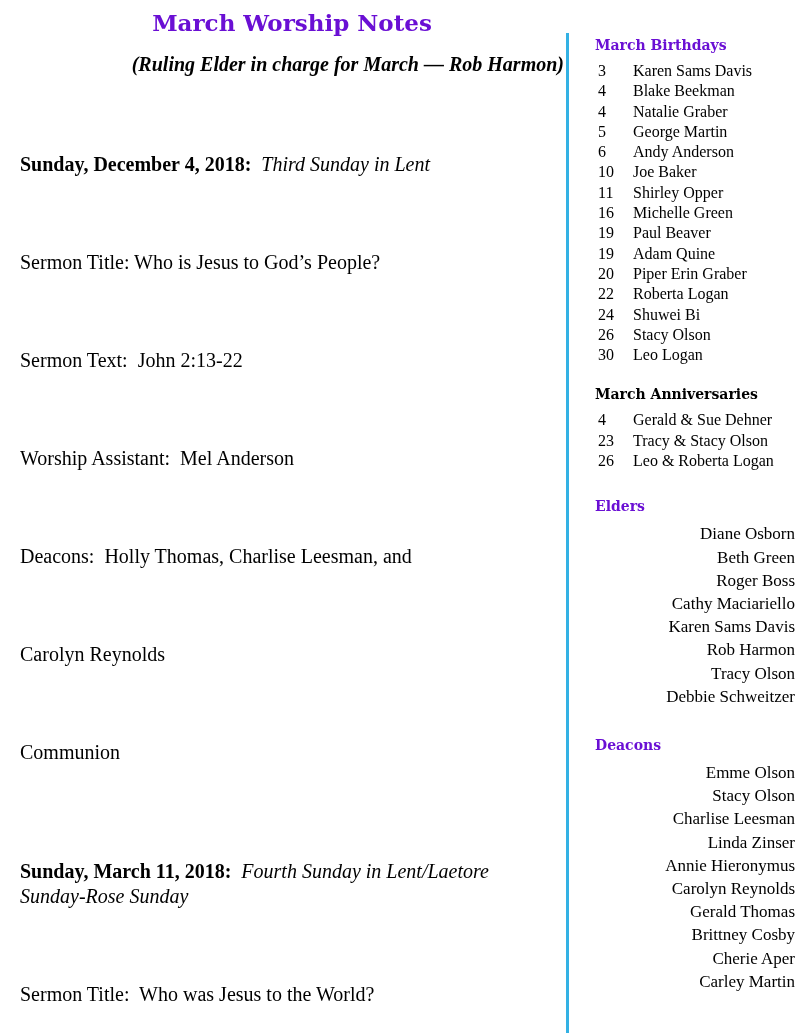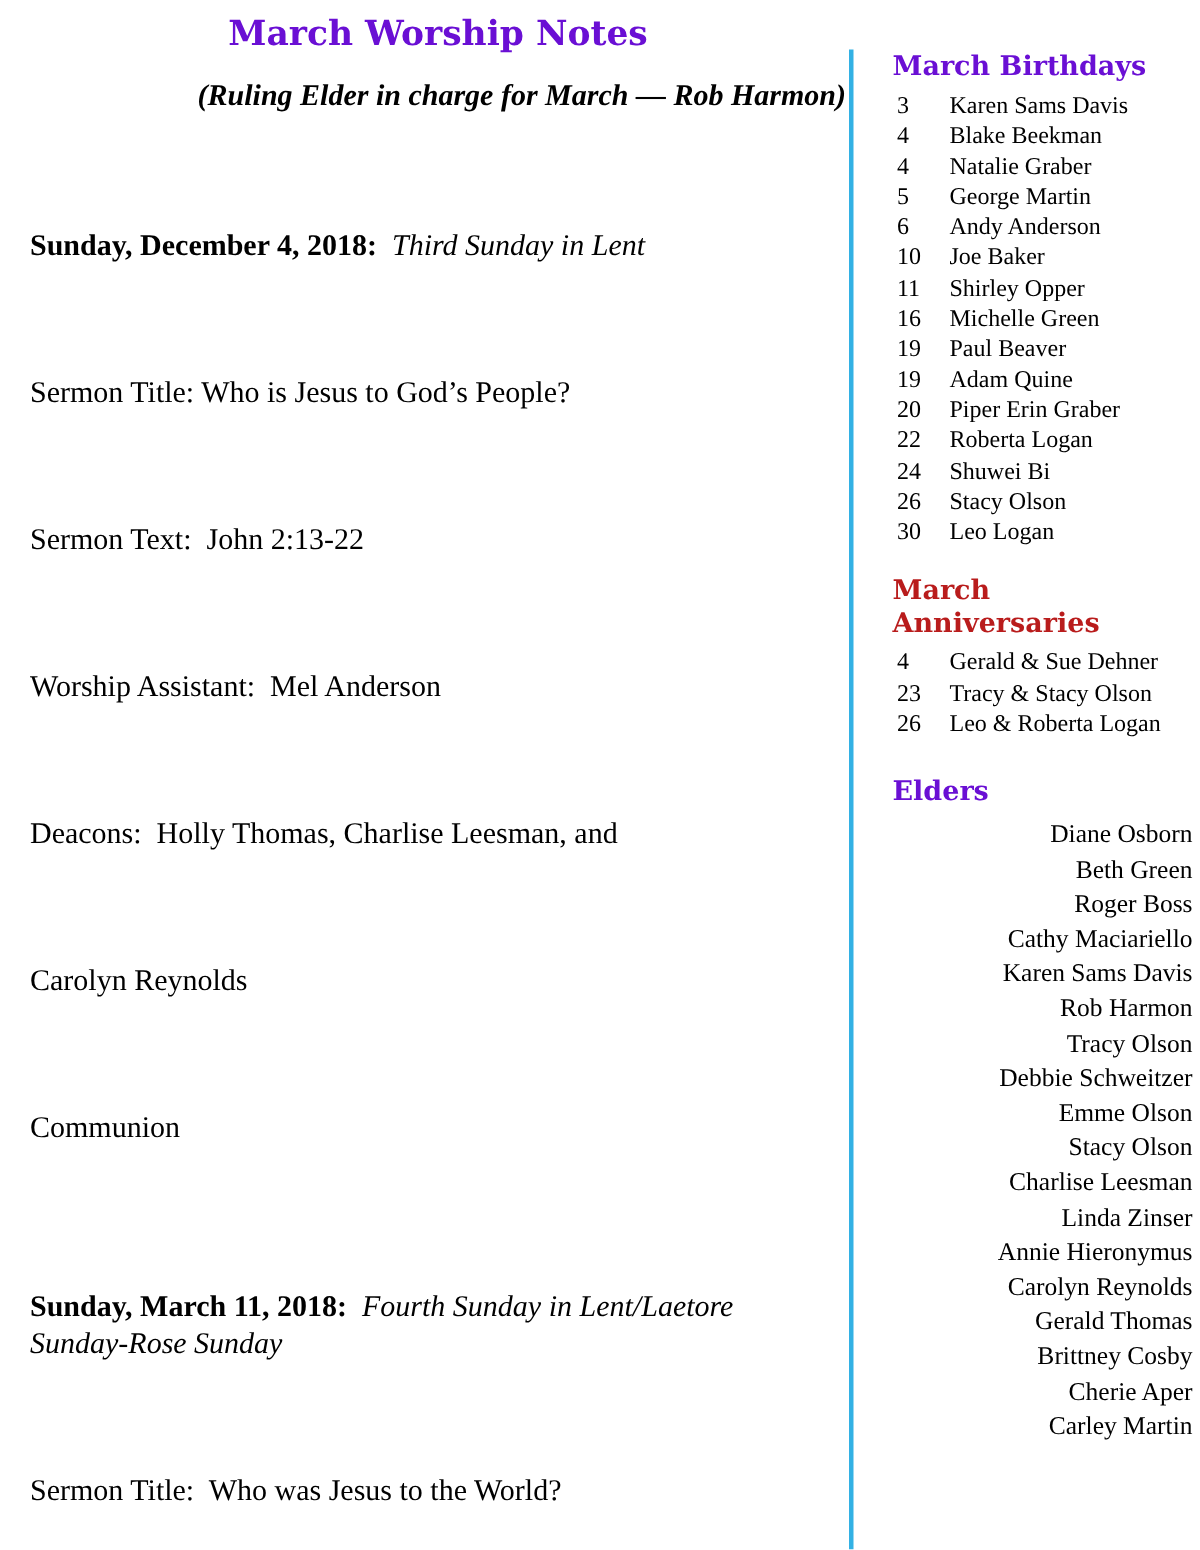--- a/index.html
+++ b/index.html
@@ -57,21 +57,21 @@
 
   
   .sidebar {
     position: absolute;
     left: 595px; top: 34px;
     width: 200px;
   }
   .sb-header {
     font-family: "DejaVu Serif", serif;
     font-weight: bold;
-    font-size: 18px;
+    font-size: 14px;
     line-height: 22px;
     color: #6a0fd4;
     margin: 0 0 5px 0;
   }
   .sb-gap-sm { margin-top: 18px; }
   .sb-gap-md { margin-top: 24px; }
   .sb-gap-lg { margin-top: 26px; }
   .sb-row {
     display: flex;
     font-size: 16px;
@@ -201,21 +201,21 @@
     <span class="sb-day">26</span>
     <span class="sb-name">Stacy Olson</span>
   </div>
 
   <div class="sb-row">
     <span class="sb-day">30</span>
     <span class="sb-name">Leo Logan</span>
   </div>
 </div>
 
-  <h2 class="sb-header sb-gap-sm" style="color: #b91c1c;">March Anniversaries</h2>
+  <h2 class="sb-header sb-gap-sm" style="color: #000000;">March Anniversaries</h2>
   <div id="anniversary-list">
   <div class="sb-row">
     <span class="sb-day">4</span>
     <span class="sb-name">Gerald &amp; Sue Dehner</span>
   </div>
 
   <div class="sb-row">
     <span class="sb-day">23</span>
     <span class="sb-name">Tracy &amp; Stacy Olson</span>
   </div>
@@ -238,20 +238,21 @@
 
   <div class="sb-person">Karen Sams Davis</div>
 
   <div class="sb-person">Rob Harmon</div>
 
   <div class="sb-person">Tracy Olson</div>
 
   <div class="sb-person">Debbie Schweitzer</div>
 </div>
 
+  <h2 class="sb-header sb-gap-lg" style="color: rgb(106, 15, 212);">Deacons</h2>
   <div id="deacon-list">
   <div class="sb-person">Emme Olson</div>
 
   <div class="sb-person">Stacy Olson</div>
 
   <div class="sb-person">Charlise Leesman</div>
 
   <div class="sb-person">Linda Zinser</div>
 
   <div class="sb-person">Annie Hieronymus</div>

